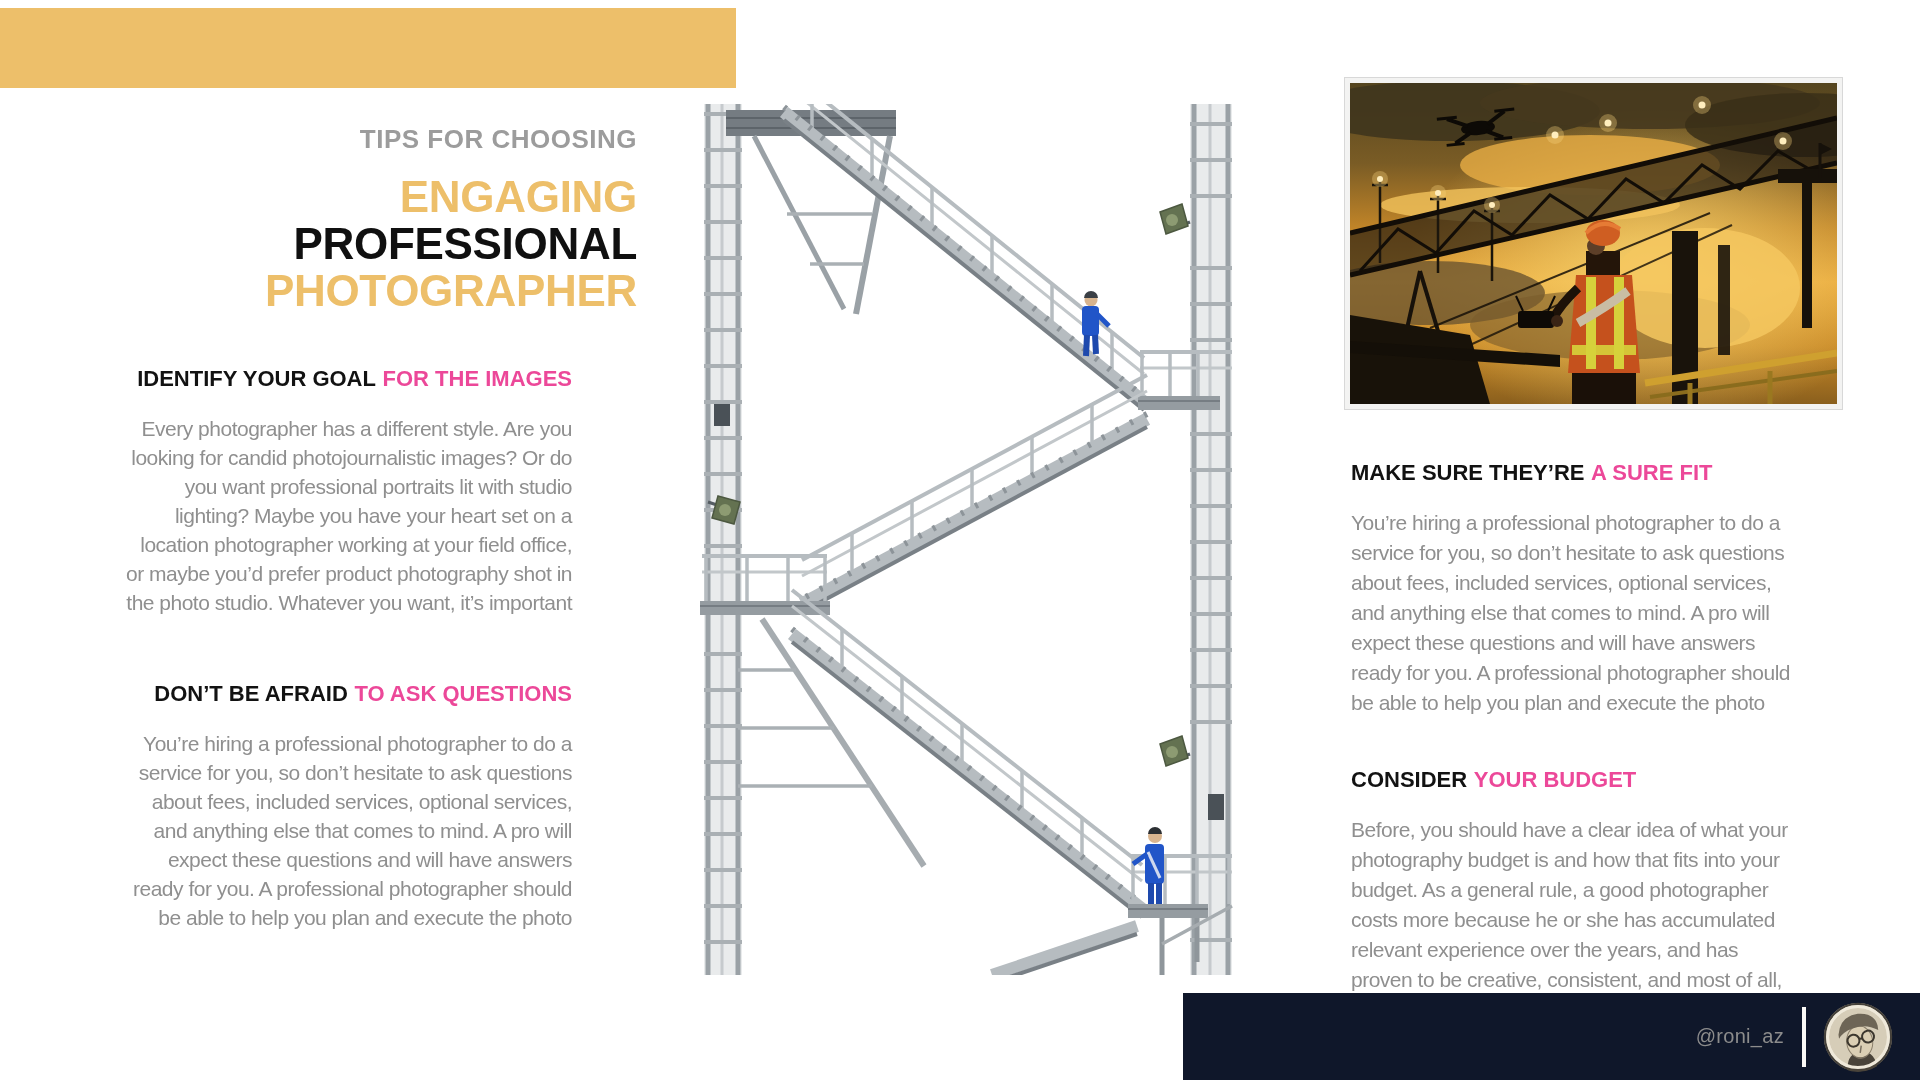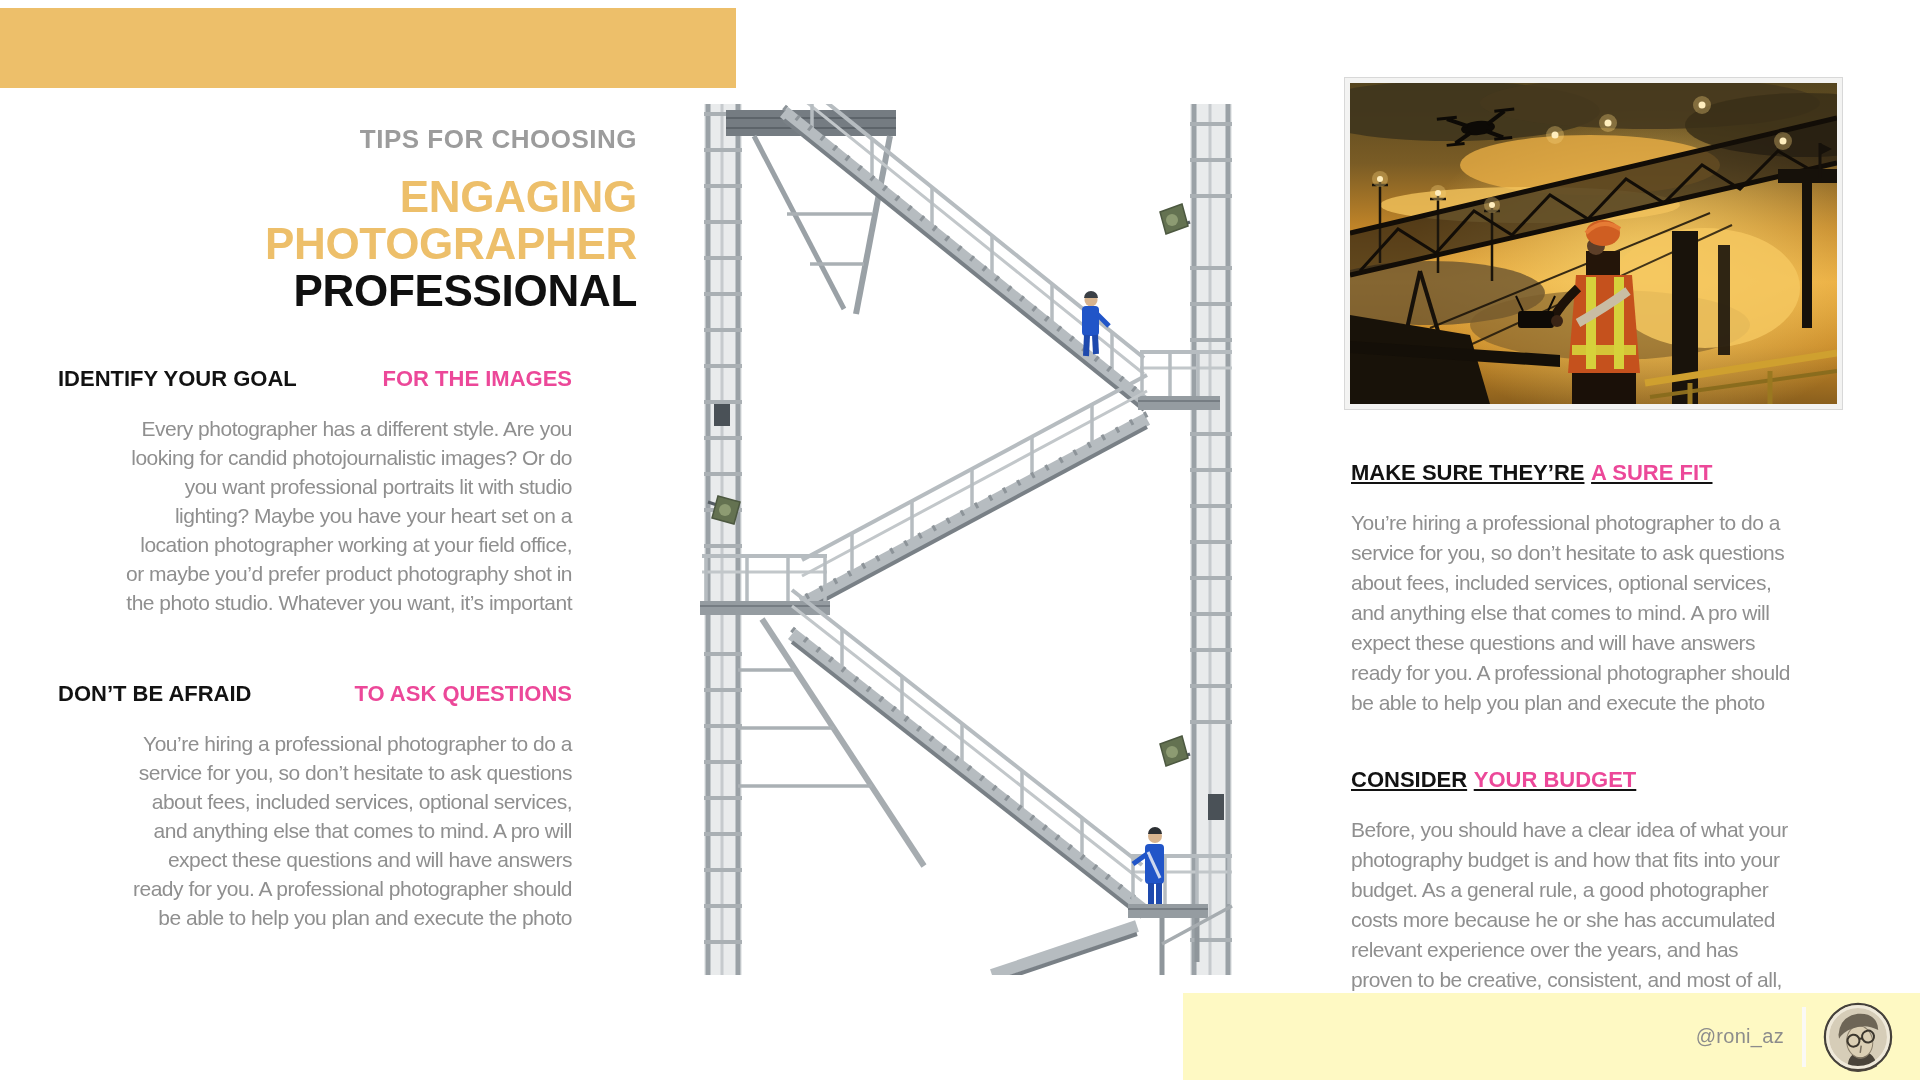--- a/index.html
+++ b/index.html
@@ -13,48 +13,48 @@
   .title-block{left:137px;top:124px;width:500px;text-align:right;}
   .kicker{font-size:26px;font-weight:bold;color:#9C9C9C;letter-spacing:.5px;margin-bottom:18px;}
   .title-line{font-size:44px;font-weight:bold;line-height:47px;letter-spacing:-.3px;}
   .t-tan{color:#EDBF6A;}
   .t-black{color:#101010;}
   
   .sec{width:514px;}
   .sec-heading{font-size:22px;font-weight:bold;color:#121212;white-space:nowrap;display:flex;}
   .sec-heading .h-accent{color:#ec4899;margin-left:.30em;}
   .sec-body{font-size:21px;line-height:29px;letter-spacing:-.5px;color:#8F8F8F;white-space:pre-line;margin-top:22px;}
-  .left-col .sec-heading{justify-content:space-between;}
+  .left-col .sec-heading{justify-content:flex-end;}
   .left-col .sec-body{text-align:right;}
-  .right-col .sec-heading{justify-content:flex-start;text-decoration:underline;}
+  .right-col .sec-heading{justify-content:flex-start;}
   .right-col .sec-body{text-align:left;line-height:30px;}
   .lsec1{left:58px;top:366px;}
   .lsec2{left:58px;top:681px;}
   .rsec1{left:1351px;top:460px;width:515px;}
   .rsec2{left:1351px;top:767px;width:515px;}
   
   .stairs-photo{left:692px;top:104px;width:557px;height:871px;background:#ffffff;}
   .drone-photo{left:1345px;top:78px;width:487px;height:321px;border:5px solid #f3f3f2;outline:1px solid #d8d8d8;background:#c98a28;}
   .stairs-photo svg,.drone-photo svg{display:block;width:100%;height:100%;}
   
-  .footer-bar{left:1183px;top:993px;width:737px;height:87px;background:#fef9c3;display:flex;align-items:center;justify-content:flex-end;padding-right:27px;box-sizing:border-box;}
+  .footer-bar{left:1183px;top:993px;width:737px;height:87px;background:#0f172a;display:flex;align-items:center;justify-content:flex-end;padding-right:27px;box-sizing:border-box;}
   .handle{font-size:20px;color:#8C8C8C;letter-spacing:.3px;}
   .footer-divider{width:4px;height:60px;background:#faf9f6;margin:0 17px 0 18px;}
   .avatar{width:70px;height:70px;border-radius:50%;overflow:hidden;}
 </style>
 </head>
 <body>
 
 <div class="abs top-banner"></div>
 
 <div class="abs title-block">
   <div class="kicker">TIPS FOR CHOOSING</div>
   <div class="title-line t-tan">ENGAGING</div>
+  <div class="title-line t-black">PROFESSIONAL</div>
   <div class="title-line t-tan">PHOTOGRAPHER</div>
-  <div class="title-line t-black">PROFESSIONAL</div>
 </div>
 
 <div class="abs sec left-col lsec1">
   <div class="sec-heading">
     <span>IDENTIFY YOUR GOAL</span>
     <span class="h-accent">FOR THE IMAGES</span>
   </div>
   <div class="sec-body">Every photographer has a different style. Are you
 looking for candid photojournalistic images? Or do
 you want professional portraits lit with studio

